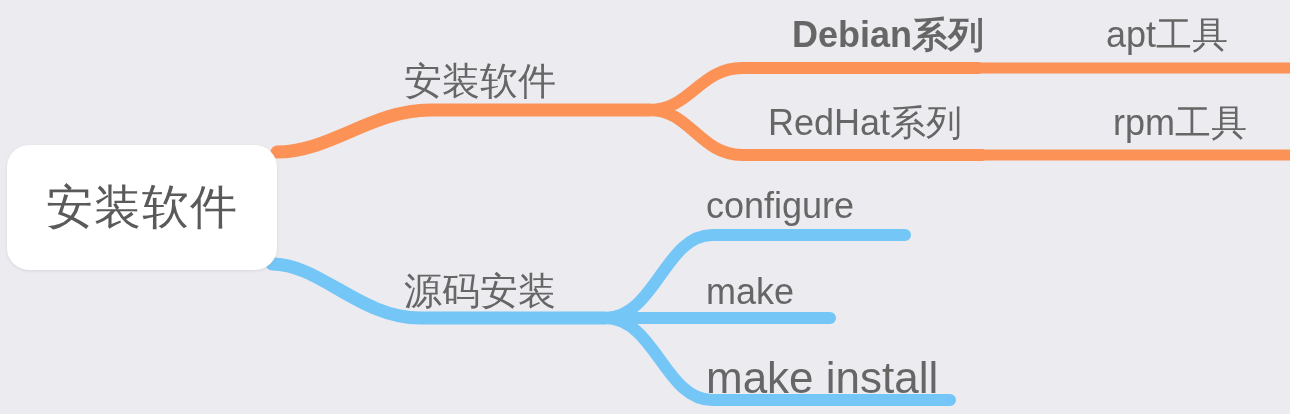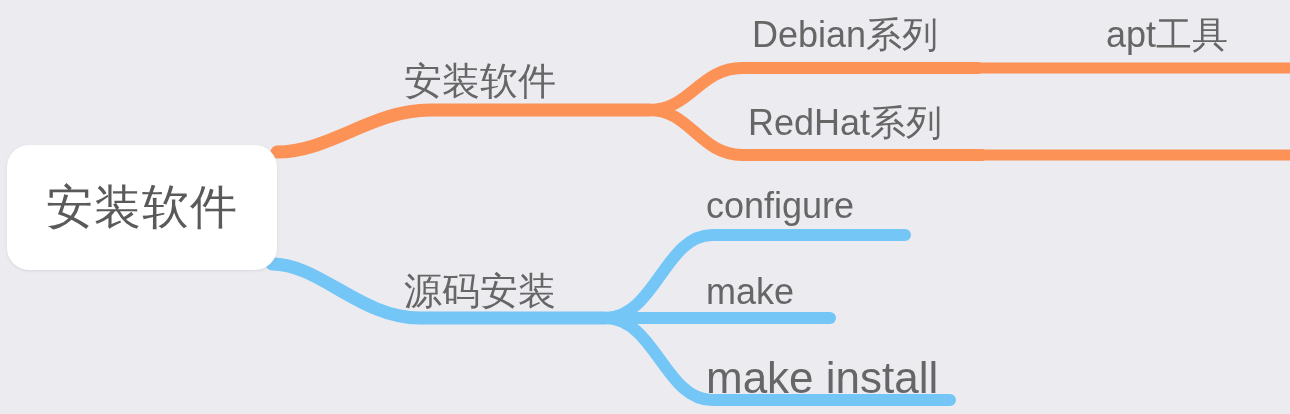--- a/index.html
+++ b/index.html
@@ -54,22 +54,22 @@
     align-items: center;
     justify-content: center;
     font-size: 47px;
     color: #5a5a5a;
     letter-spacing: 1px;
   }
   
   #label-pkg       { left: 404px; top: 62px;  font-size: 38px; }
   #label-source    { left: 404px; top: 272px; font-size: 38px; text-align: right; }
   
-  #label-debian    { left: 752px; top: 17px;  font-size: 36px; }
-  #label-redhat    { left: 748px; top: 105px; font-size: 36px; }
+  #label-debian    { left: 792px; top: 17px;  font-size: 36px; font-weight: bold; }
+  #label-redhat    { left: 768px; top: 105px; font-size: 36px; }
   #label-configure { left: 706px; top: 188px; font-size: 36px; }
   #label-make      { left: 706px; top: 274px; font-size: 36px; }
   #label-makeinst  { left: 706px; top: 356px; font-size: 44px; }
   
   #label-apt       { left: 1106px; top: 17px;  font-size: 36px; text-align: center; }
   #label-rpm       { left: 1113px; top: 105px; font-size: 36px; }
 </style>
 </head>
 <body>
 
@@ -103,20 +103,21 @@
   <div class="node-label" id="label-pkg">安装软件</div>
 
   <div class="node-label" id="label-source">源码安装</div>
 
   <div class="node-label" id="label-debian">Debian系列</div>
 
   <div class="node-label" id="label-redhat">RedHat系列</div>
 
   <div class="node-label" id="label-apt">apt工具</div>
 
+  <div class="node-label" id="label-rpm">rpm工具</div>
 
   <div class="node-label" id="label-make">make</div>
 
   <div class="node-label" id="label-configure">configure</div>
 
   <div class="node-label" id="label-makeinst">make install</div>
 
 </div>
 
 </body></html>

